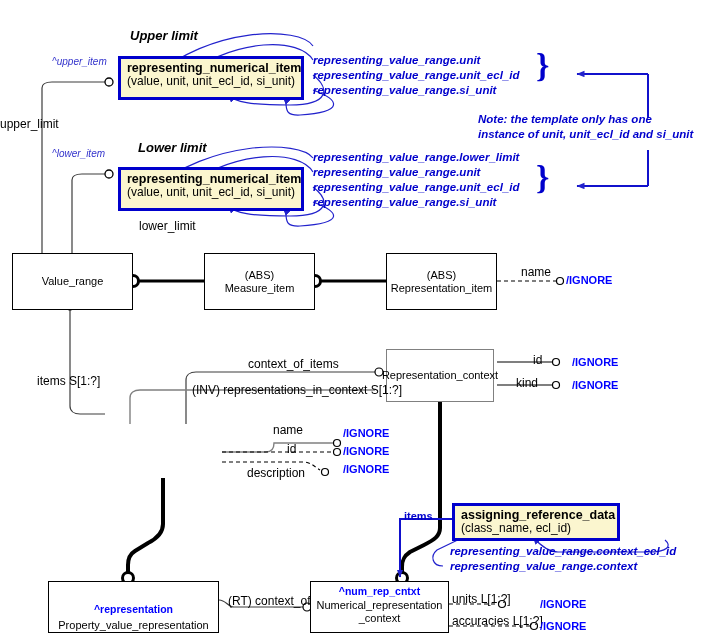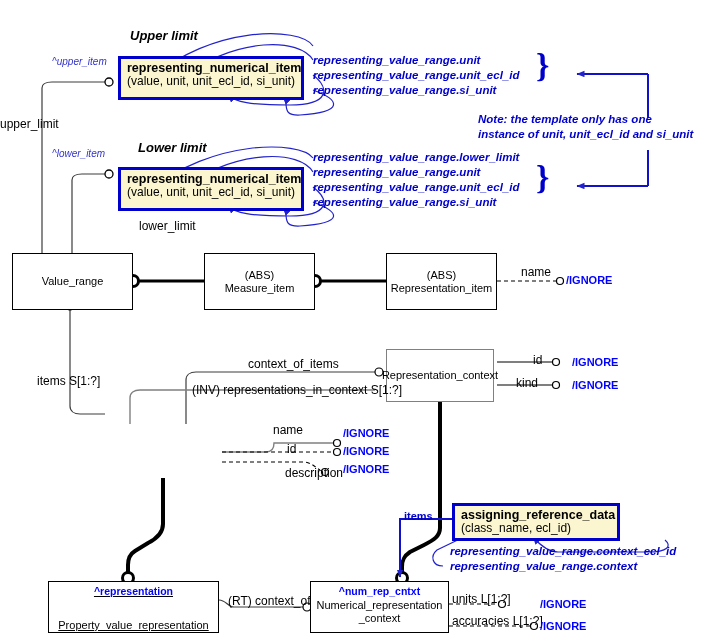--- a/index.html
+++ b/index.html
@@ -205,34 +205,34 @@
 
 <div class="lbl" style="left:248px;top:357px;">context_of_items</div>
 <div class="lbl" style="left:192px;top:383px;">(INV) representations_in_context S[1:?]</div>
 <div class="lbl" style="left:37px;top:374px;">items S[1:?]</div>
 
 
 <div class="lbl" style="left:273px;top:423px;">name</div>
 <div class="ign" style="left:343px;top:427px;">/IGNORE</div>
 <div class="lbl" style="left:287px;top:442px;">id</div>
 <div class="ign" style="left:343px;top:445px;">/IGNORE</div>
-<div class="lbl" style="left:247px;top:466px;margin-left:38px;">description</div>
+<div class="lbl" style="left:247px;top:466px;">description</div>
 <div class="ign" style="left:343px;top:463px;">/IGNORE</div>
 
 <div class="bluN" style="left:404px;top:510px;">items</div>
 
 <div class="tmpl" style="left:452px;top:503px;width:168px;height:38px;text-align:left;">
   <div class="t1">assigning_reference_data</div>
   <div class="t2">(class_name, ecl_id)</div>
 </div>
 
 <div class="bluB" style="left:450px;top:560px;">representing_value_range.context</div>
 <div class="bluB" style="left:450px;top:545px;">representing_value_range.context_ecl_id</div>
 
-<div class="ent" style="left:48px;top:581px;width:171px;height:52px;justify-content:space-between;padding-top:3px;text-decoration:underline;">
+<div class="ent" style="left:48px;top:581px;width:171px;height:52px;justify-content:center;padding-top:20px;">
   <div class="hdr">^representation</div>
   <div style="margin-top:4px;">Property_value_representation</div>
 </div>
 
 <div class="lbl" style="left:228px;top:594px;">(RT) context_of_items</div>
 
 <div class="ent" style="left:310px;top:581px;width:139px;height:52px;justify-content:flex-start;padding-top:3px;">
   <div class="hdr">^num_rep_cntxt</div>
   <div style="margin-top:2px;">Numerical_representation</div>
   <div>_context</div>

